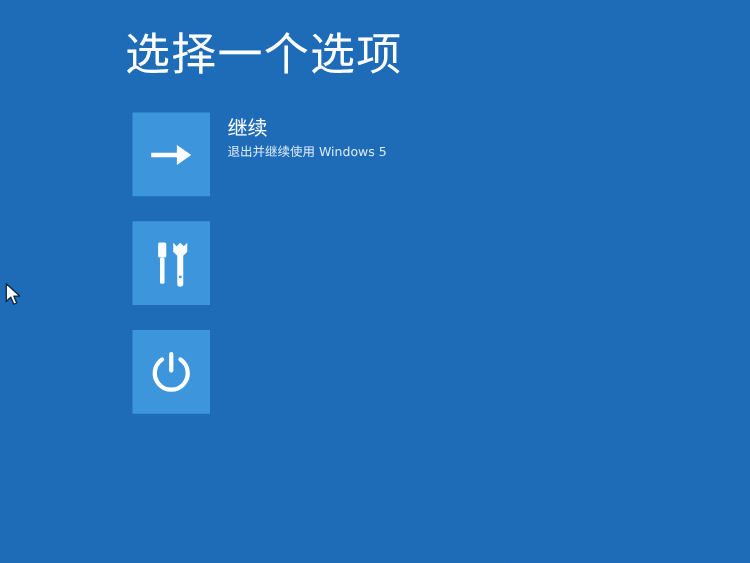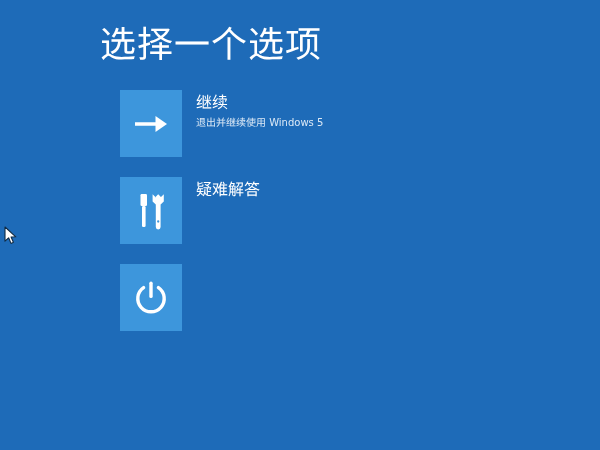--- a/index.html
+++ b/index.html
@@ -33,21 +33,21 @@
     line-height: 46px;
     font-weight: 400;
     color: #ffffff;
     letter-spacing: 1px;
     white-space: nowrap;
   }
 
   
   #options-list {
     position: absolute;
-    left: 120px;
+    left: 106px;
     top: 90px;
     width: 420px;
   }
 
   .option-row {
     position: relative;
     display: flex;
     align-items: flex-start;
     margin-bottom: 20px;
     cursor: default;
@@ -139,21 +139,20 @@
             <rect x="6.5" y="2" width="6.5" height="12" rx="1.2" fill="#ffffff"></rect>
             <rect x="8.0" y="14" width="3.6" height="21" rx="1.3" fill="#ffffff"></rect>
 
             <path d="M24.2 2.2 L21.0 5.4 L21.0 9.4 L24.2 12.6 L27.4 9.4 L27.4 5.4 Z" fill="#ffffff"></path>
             <path d="M18.6 2.2 L18.6 9.4 L21.8 12.6 L21.8 35.0 A2.0 2.0 0 0 0 26.6 35.0 L26.6 12.6 L29.8 9.4 L29.8 2.2 L27.0 5.0 L27.0 9.0 L24.2 11.0 L21.4 9.0 L21.4 5.0 Z" fill="#ffffff"></path>
             <circle cx="24.2" cy="29.5" r="1.15" fill="#3d96dc"></circle>
           </svg>
         </span>
       </div>
       <div class="option-text">
-        <div class="option-title" style="color: rgb(255, 255, 255);">疑难解答</div>
       </div>
     </div>
 
     <div class="option-row">
       <div class="option-tile" style="background: rgb(61, 150, 220);">
         <span>
           <svg width="38" height="38" viewBox="0 0 38 38" aria-hidden="true">
             <path d="M11.6 8.6 A13.2 13.2 0 1 0 26.4 8.6" fill="none" stroke="#ffffff" stroke-width="3.4" stroke-linecap="round"></path>
             <line x1="19" y1="4.2" x2="19" y2="17.4" stroke="#ffffff" stroke-width="3.4" stroke-linecap="round"></line>
           </svg>

